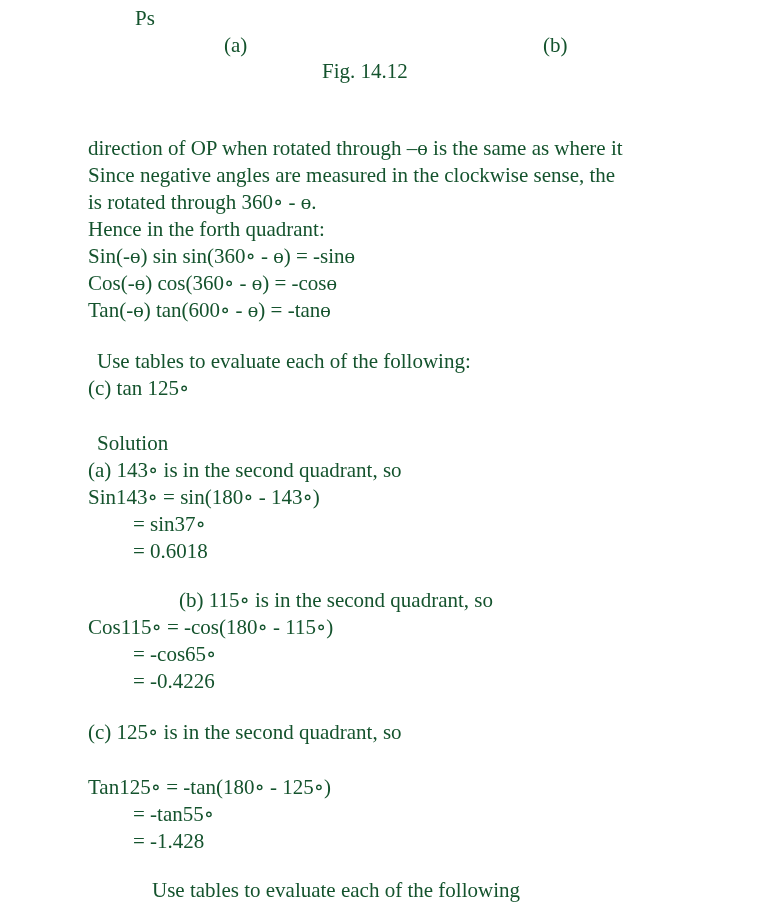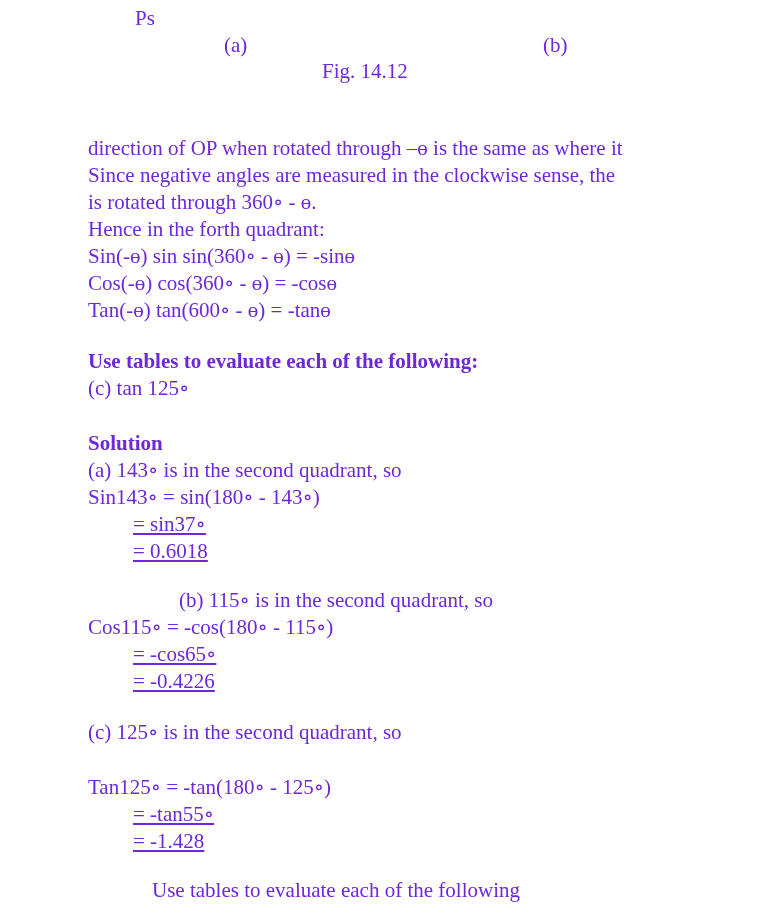--- a/index.html
+++ b/index.html
@@ -5,41 +5,41 @@
   html, body {
     margin: 0;
     padding: 0;
     background: #ffffff;
   }
   .page {
     position: relative;
     width: 644px;
     height: 924px;
     background: #ffffff;
-    color: #6d28d9;
+    color: #14532d;
     font-family: "Liberation Serif", "DejaVu Serif", serif;
     font-size: 21px;
     line-height: 27px;
     overflow: hidden;
   }
   .fig-header {
     position: relative;
     height: 135px;
   }
   .ps-label      { position: absolute; left: 135px; top: 5px;  }
   .sublabel-a    { position: absolute; left: 224px; top: 32px; }
   .sublabel-b    { position: absolute; left: 543px; top: 32px; }
   .fig-caption   { position: absolute; left: 322px; top: 58px; }
   .content {
     padding-left: 88px;
     padding-right: 60px;
   }
   .line { white-space: nowrap; }
-  .bold { font-weight: bold; }
-  .indent { padding-left: 45px; text-decoration: underline; }
+  .bold { font-weight: normal; margin-left: 9px; }
+  .indent { padding-left: 45px; }
   .gap-sm { margin-top: 22px; text-align: center; }
   .gap-md { margin-top: 24px; }
   .gap-lg { margin-top: 28px; }
   .two-col { position: relative; }
   .col-b { position: absolute; left: 367px; top: 0; }
 </style>
 </head>
 <body>
 
 <div class="page">

